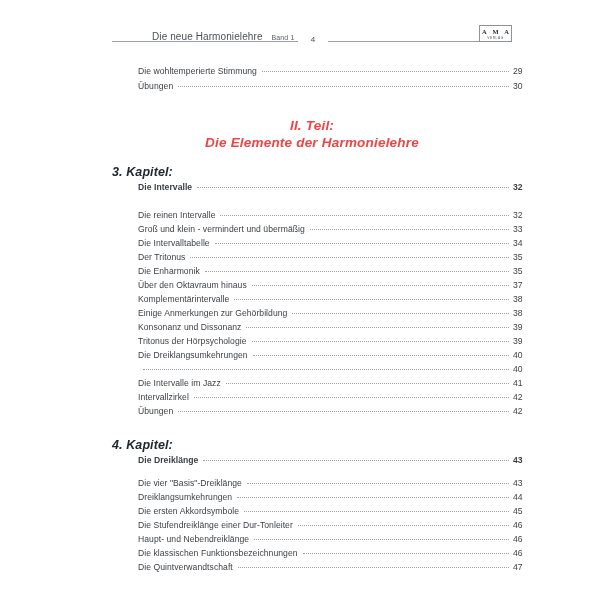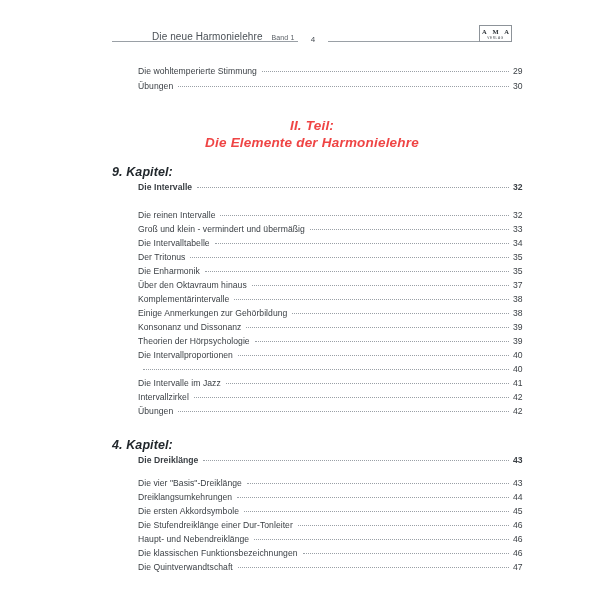--- a/index.html
+++ b/index.html
@@ -219,21 +219,21 @@
     <span class="toc-label">Übungen</span>
     <span class="toc-leader"></span>
     <span class="toc-page">30</span>
   </div>
 
   <div class="part-title" style="top:117px">
     <div class="part-title-line1">II. Teil:</div>
     <div class="part-title-line2">Die Elemente der Harmonielehre</div>
   </div>
 
-  <div class="chapter-heading" style="top:165px">9. Kapitel:</div>
+  <div class="chapter-heading" style="top:165px">3. Kapitel:</div>
   <div class="toc-row level-chapter-title" style="top:182px">
     <span class="toc-label">Die Intervalle</span>
     <span class="toc-leader"></span>
     <span class="toc-page">32</span>
   </div>
 
   <div class="toc-row level-sub" style="top:210px">
     <span class="toc-label">Die reinen Intervalle</span>
     <span class="toc-leader"></span>
     <span class="toc-page">32</span>
@@ -272,26 +272,26 @@
     <span class="toc-label">Einige Anmerkungen zur Gehörbildung</span>
     <span class="toc-leader"></span>
     <span class="toc-page">38</span>
   </div>
   <div class="toc-row level-sub" style="top:322px">
     <span class="toc-label">Konsonanz und Dissonanz</span>
     <span class="toc-leader"></span>
     <span class="toc-page">39</span>
   </div>
   <div class="toc-row level-sub" style="top:336px">
-    <span class="toc-label">Theorien der Hörpsychologie</span>
+    <span class="toc-label">Tritonus der Hörpsychologie</span>
     <span class="toc-leader"></span>
     <span class="toc-page">39</span>
   </div>
   <div class="toc-row level-sub" style="top:350px">
-    <span class="toc-label">Die Intervallproportionen</span>
+    <span class="toc-label">Die Dreiklangsumkehrungen</span>
     <span class="toc-leader"></span>
     <span class="toc-page">40</span>
   </div>
   <div class="toc-row level-sub" style="top:364px">
     <span class="toc-leader"></span>
     <span class="toc-page">40</span>
   </div>
   <div class="toc-row level-sub" style="top:378px">
     <span class="toc-label">Die Intervalle im Jazz</span>
     <span class="toc-leader"></span>

